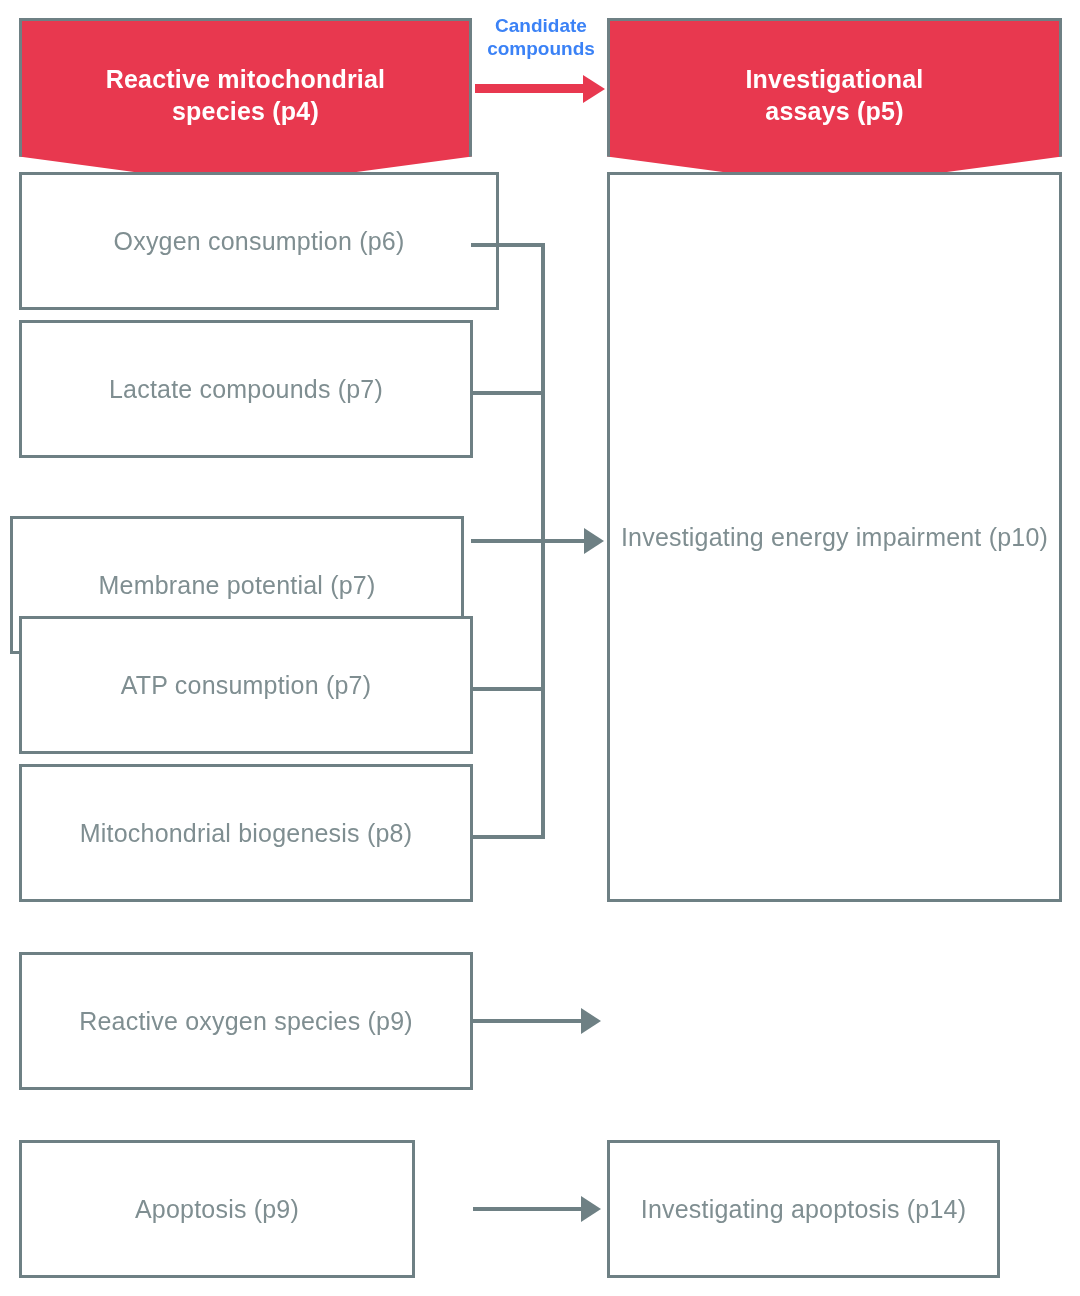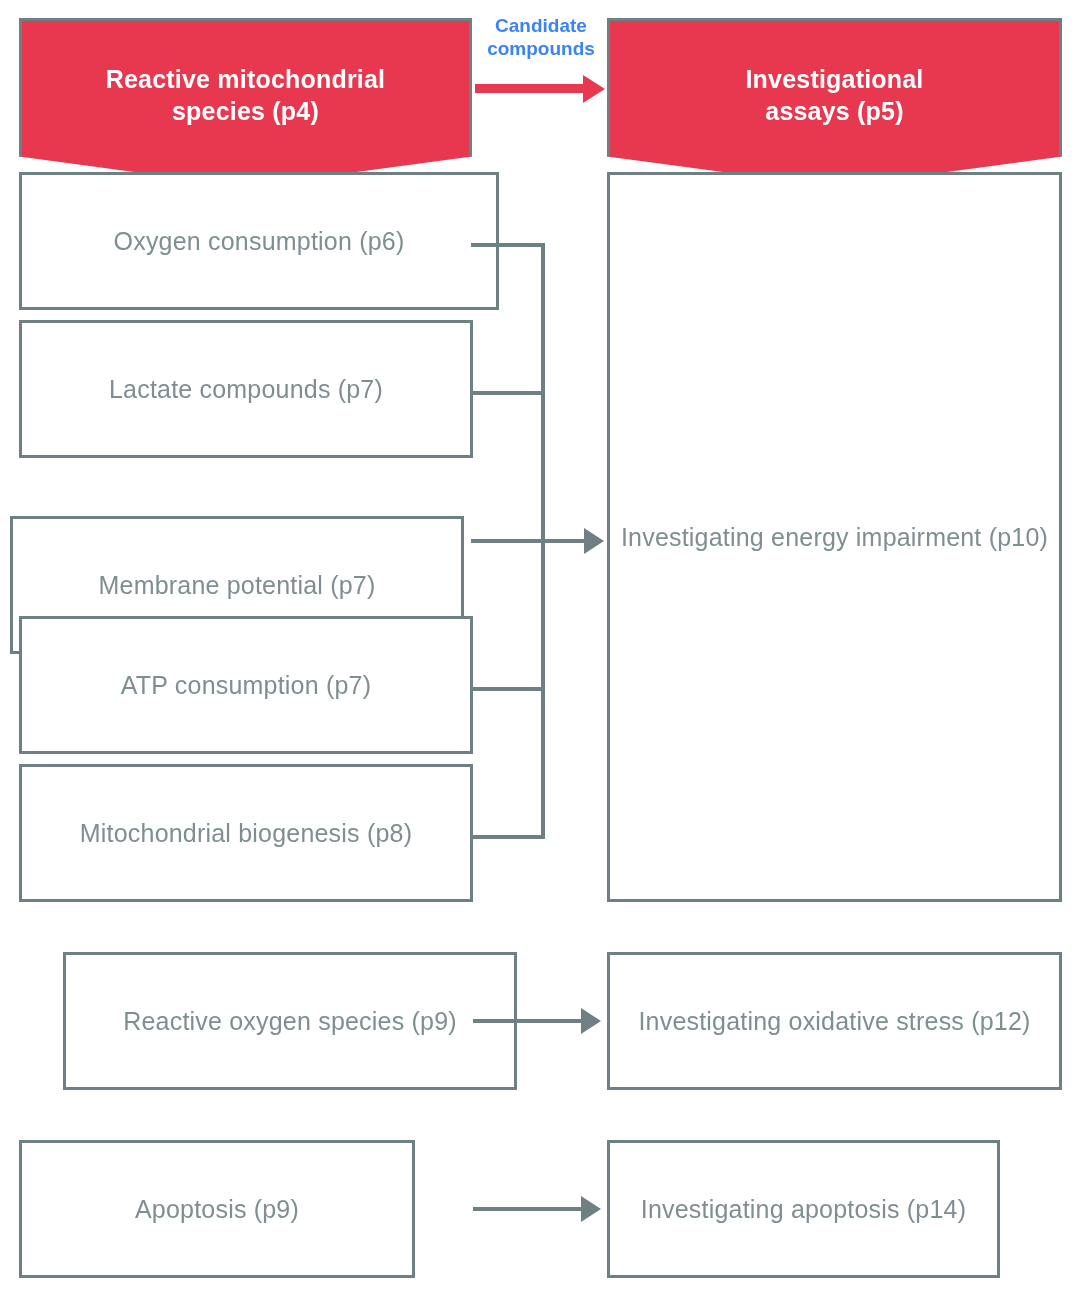--- a/index.html
+++ b/index.html
@@ -127,28 +127,25 @@
 
   <div class="vline" style="left:541px;top:243px;height:596px;"></div>
 
   <div class="hline" style="left:541px;top:539px;width:50px;"></div>
   <div class="arrowhead" style="left:584px;top:528px;"></div>
 
   <div class="box" style="left:607px;top:172px;width:455px;height:730px;">
     <div class="btxt">Investigating energy impairment (p10)</div>
   </div>
 
-  <div class="box" style="left:19px;top:952px;width:454px;height:138px;margin-left:44px;">
+  <div class="box" style="left:19px;top:952px;width:454px;height:138px;">
     <div class="btxt">Reactive oxygen species (p9)</div>
   </div>
   <div class="hline" style="left:473px;top:1019px;width:110px;"></div>
   <div class="arrowhead" style="left:581px;top:1008px;"></div>
-  <div class="box" style="left:607px;top:952px;width:455px;height:138px;">
-    <div class="btxt">Investigating oxidative stress (p12)</div>
-  </div>
 
   <div class="box" style="left:19px;top:1140px;width:396px;height:138px;">
     <div class="btxt">Apoptosis (p9)</div>
   </div>
   <div class="hline" style="left:473px;top:1207px;width:110px;"></div>
   <div class="arrowhead" style="left:581px;top:1196px;"></div>
   <div class="box" style="left:607px;top:1140px;width:393px;height:138px;">
     <div class="btxt">Investigating apoptosis (p14)</div>
   </div>
 

